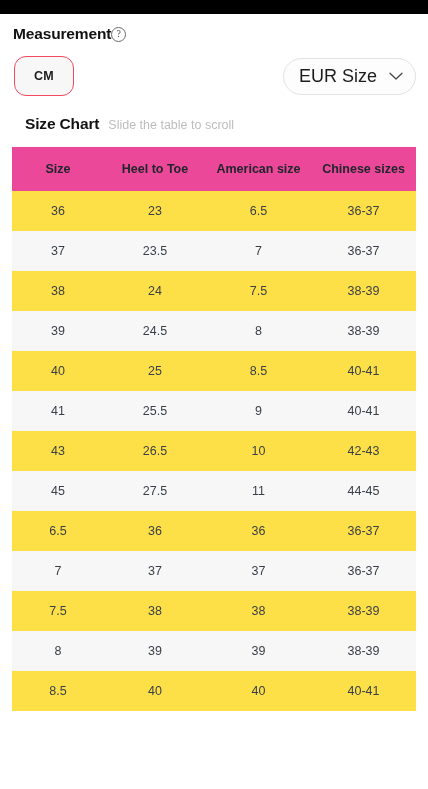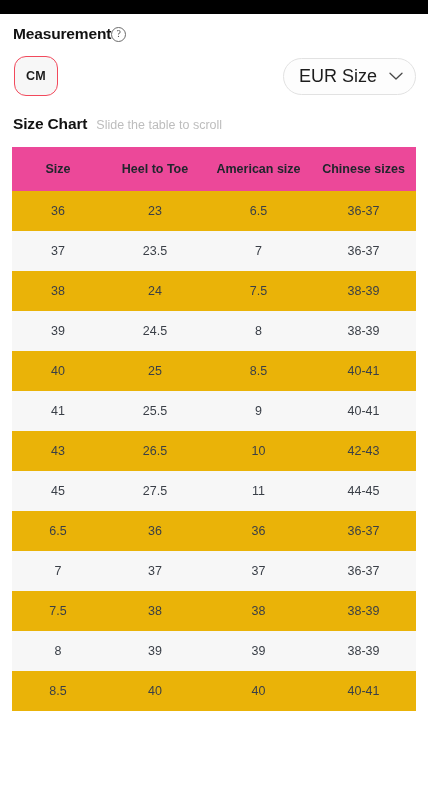--- a/index.html
+++ b/index.html
@@ -54,21 +54,21 @@
   .controls-row {
     display: flex;
     align-items: center;
     padding: 13px 12px 0 14px;
   }
   .unit-group {
     display: flex;
     gap: 9px;
   }
   .unit-btn {
-    width: 44px;
+    width: 60px;
     height: 40px;
     border-radius: 12px;
     background: #f3f3f3;
     border: 1.6px solid transparent;
     display: flex;
     align-items: center;
     justify-content: center;
     font-size: 12.5px;
     font-weight: bold;
     color: #1c1c1c;
@@ -101,20 +101,21 @@
     white-space: nowrap;
   }
   .chevron-icon { display: block; }
 
   
   .chart-head {
     display: flex;
     align-items: baseline;
     gap: 9px;
     padding: 19px 12px 0 13px;
+    margin-left: 12px;
   }
   .chart-title {
     font-size: 15.5px;
     font-weight: bold;
     letter-spacing: -0.15px;
     color: #121212;
   }
   .chart-hint {
     font-size: 12.5px;
     color: #bdbdbd;
@@ -139,21 +140,21 @@
   }
   table.size-table thead th {
     height: 44px;
     background: #ec4899;
     font-weight: bold;
     font-size: 12.5px;
     color: #21262d;
   }
   table.size-table tbody td {
     height: 40px;
-    background: #eab308;
+    background: #fde047;
     font-weight: normal;
   }
   table.size-table tbody tr:nth-child(even) td {
     background: #f7f7f7;
   }
   
   .col-0 { width: 92px; }
   .col-1 { width: 102px; }
   .col-2 { width: 105px; }
   .col-3 { width: 105px; }

